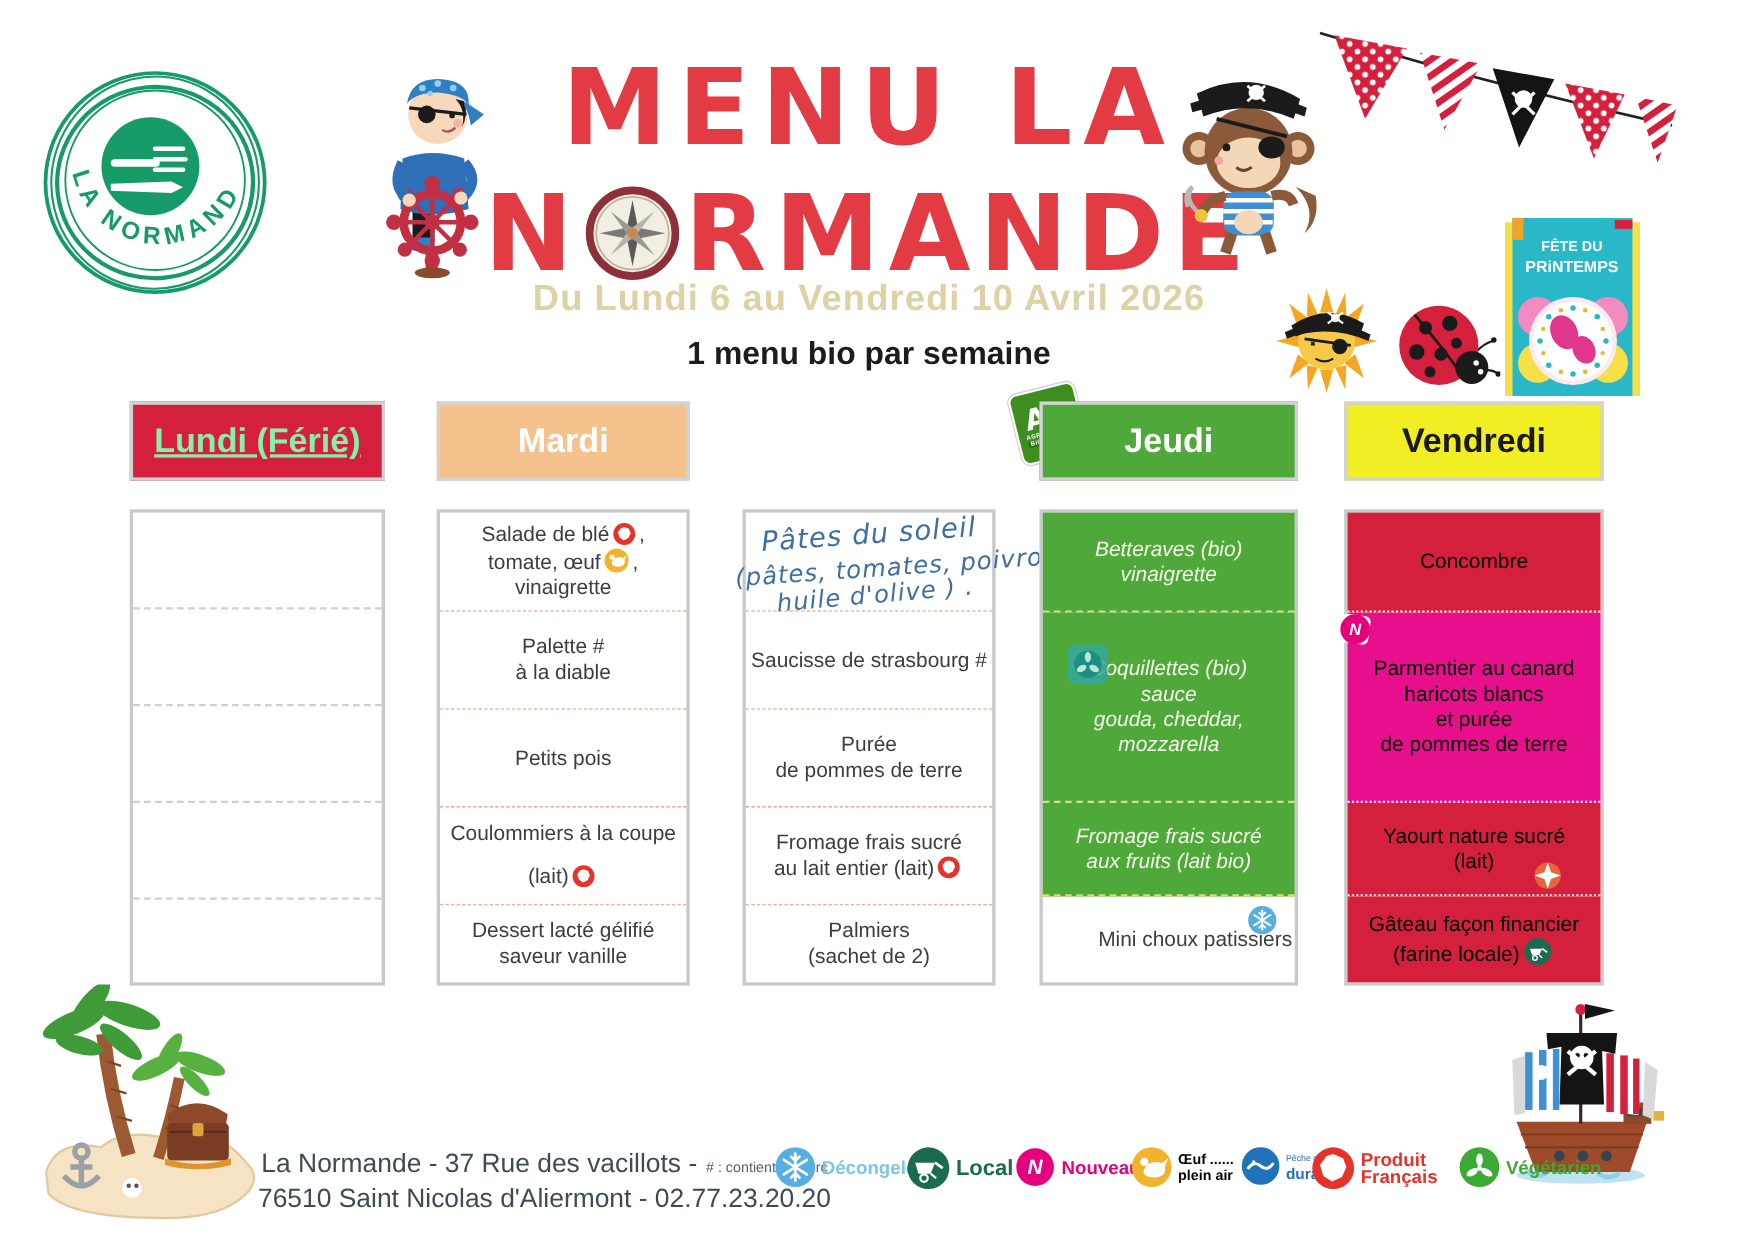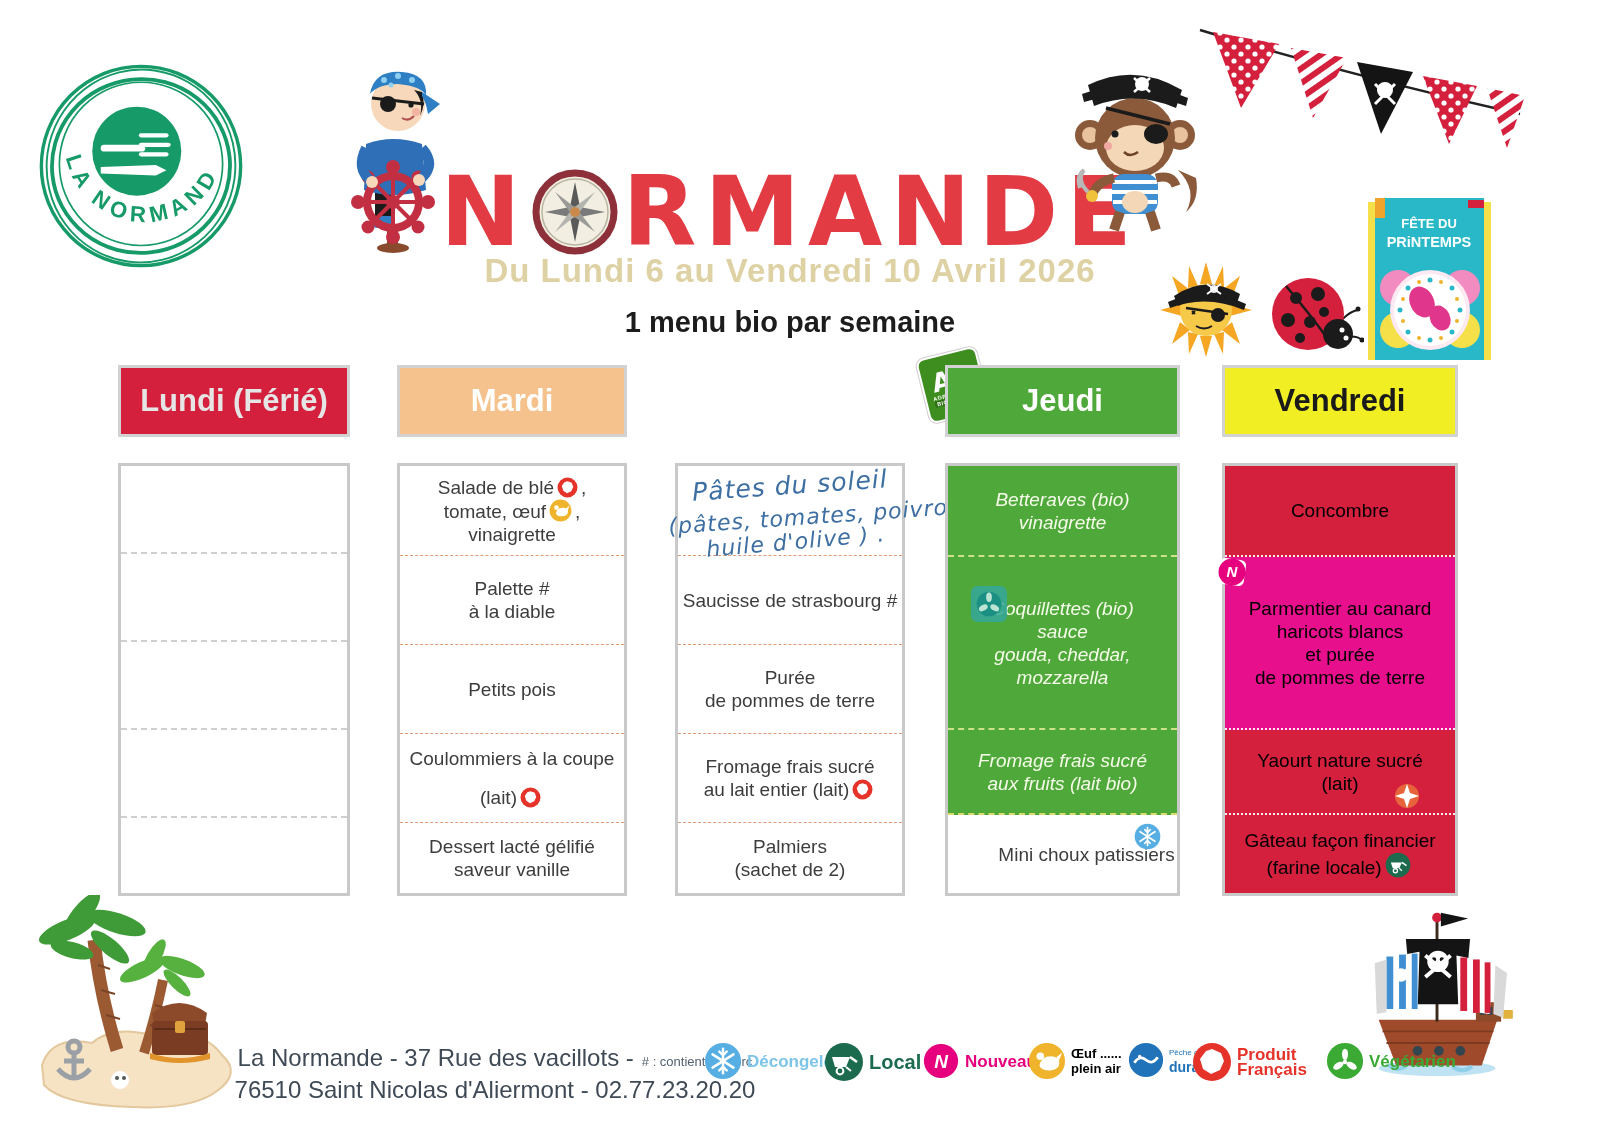--- a/index.html
+++ b/index.html
@@ -109,20 +109,21 @@
       <circle cx="50" cy="175" r="6.5"></circle>
         <circle cx="100" cy="175" r="6.5"></circle>
       <circle cx="75" cy="150" r="7"></circle>
     </g>
     <path d="M48,96 Q38,116 52,128" stroke="#2e6fb7" stroke-width="10" fill="none"></path>
     <path d="M104,96 Q118,112 104,126" stroke="#2e6fb7" stroke-width="10" fill="none"></path>
     <circle cx="54" cy="130" r="6" fill="#f8d8ba"></circle>
       <circle cx="101" cy="128" r="6" fill="#f8d8ba"></circle>
   </svg>
 
+  <div id="title1" class="title-line">MENU LA</div>
   <div id="title2" class="title-line">
     <span></span>
       <span>N</span>
       <svg width="86" height="86" viewBox="0 0 86 86" style="margin:0 4px;">
       <circle cx="43" cy="43" r="39" fill="#f2eee2" stroke="#8e3039" stroke-width="7"></circle>
       <circle cx="43" cy="43" r="33" fill="none" stroke="#b9b3a0" stroke-width="1.5"></circle>
       <polygon points="43,13 49,43 43,73 37,43" fill="#5a5a5a"></polygon>
       <polygon points="13,43 43,37 73,43 43,49" fill="#7a7a7a"></polygon>
       <polygon points="23,23 45,40 63,63 40,46" fill="#9a9a96"></polygon>
       <polygon points="63,23 46,45 23,63 40,40" fill="#b5b5b0"></polygon>
@@ -272,21 +273,21 @@
         <circle cx="58" cy="40" r="5"></circle>
     </g>
   </svg>
 
   <div class="abs" style="left:922px;top:352px;width:58px;height:62px;transform:rotate(-14deg);background:#3e8e1f;border-radius:8px;border:2px solid #fff;box-shadow:0 0 0 1px #cfcfcf;display:flex;flex-direction:column;align-items:center;justify-content:center;">
     <div style="color:#fff;font-weight:800;font-size:26px;line-height:24px;font-family:'DejaVu Sans',sans-serif;">AB</div>
     <div style="color:#fff;font-size:5.5px;font-weight:700;letter-spacing:.5px;">AGRICULTURE</div>
     <div style="color:#fff;font-size:5.5px;font-weight:700;letter-spacing:.5px;background:#2f6d16;padding:0 2px;">BIOLOGIQUE</div>
   </div>
 
-  <div class="day-header" style="left: 118px; width: 226px; background: rgb(212, 32, 60); color: #e5e5e5;">
+  <div class="day-header" style="left: 118px; width: 226px; background: rgb(212, 32, 60); color: #86efac; text-decoration: underline;">
       <span>Lundi (Férié)</span>
     </div>
   <div class="day-header" style="left: 397px; width: 224px; background: rgb(245, 194, 142); color: rgb(255, 255, 255);">
       <span>Mardi</span>
     </div>
   <div class="day-header" style="left: 945px; width: 229px; background: rgb(79, 168, 58); color: rgb(255, 255, 255);">
       <span>Jeudi</span>
     </div>
   <div class="day-header" style="left: 1222px; width: 230px; background: rgb(241, 238, 36); color: rgb(26, 26, 26);">
       <span>Vendredi</span>

